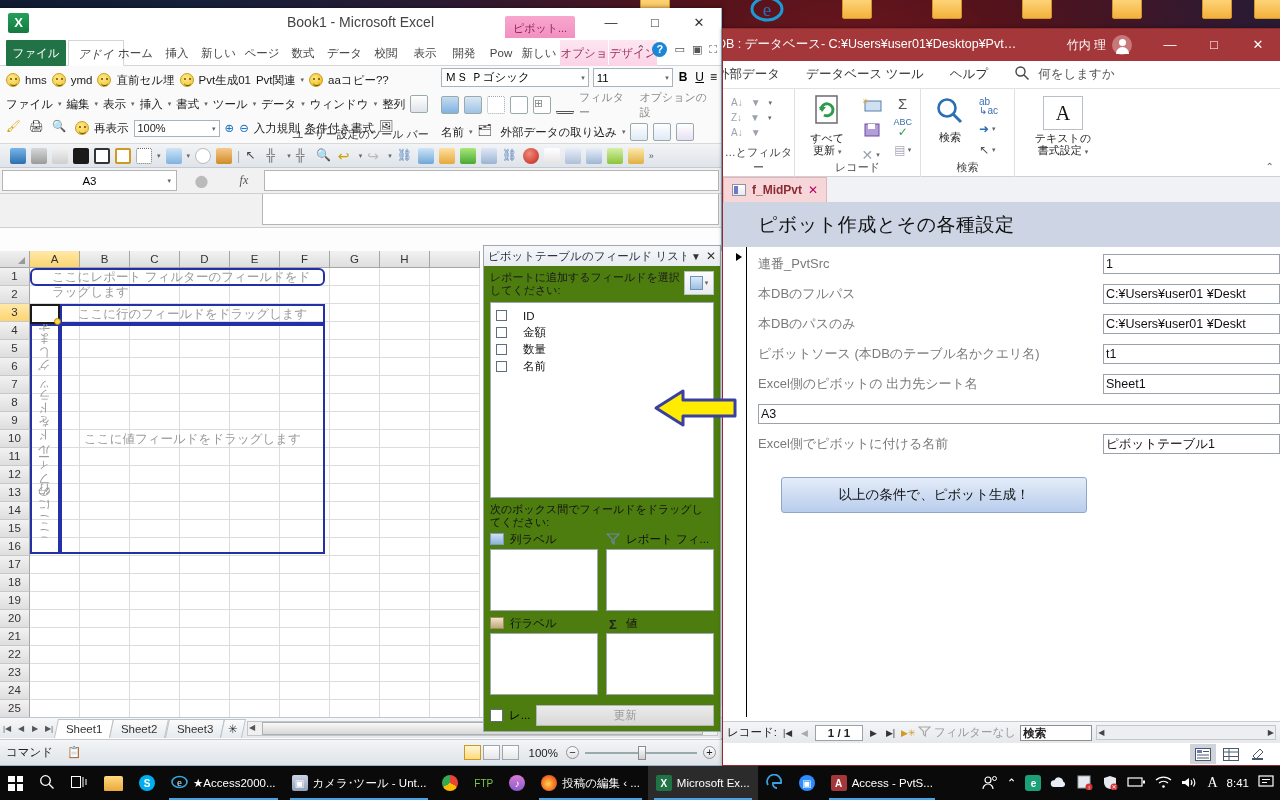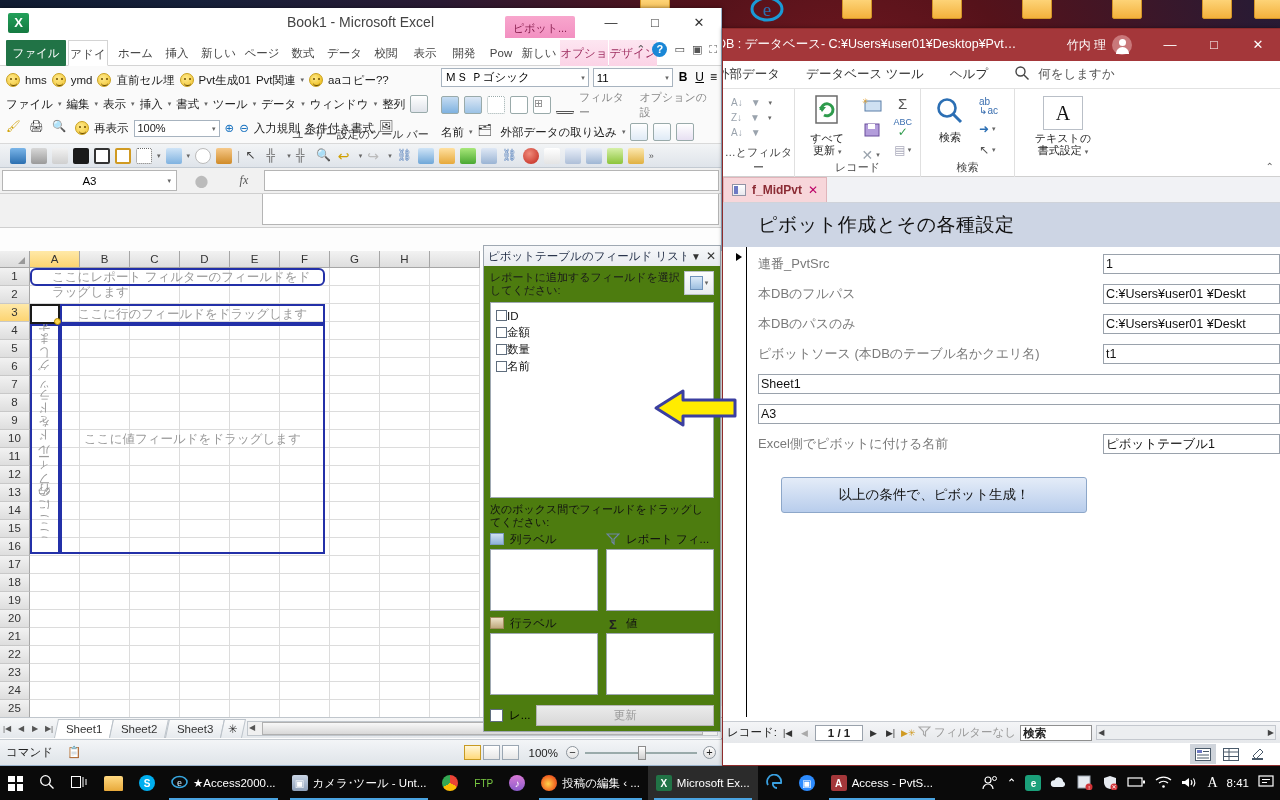--- a/index.html
+++ b/index.html
@@ -153,21 +153,21 @@
     background:#4d7c0f; border:1px solid #9fa8b2;
   }
   #fl-head { height:20px; display:flex; align-items:center; padding:0 4px; font-size:11.5px; color:#1f2b44;
              background:linear-gradient(#f7f8fa,#e8ebef); }
   #fl-head .title{flex:1; overflow:hidden; white-space:nowrap;}
   #fl-sub { padding:5px 6px 2px; display:flex; align-items:flex-start; gap:4px;}
   #fl-sub p { flex:1; font-size:11px; line-height:13px; color:#1a1a1a;}
   #fl-listbtn { width:30px;height:24px;border:1px solid #b9c0c8;background:linear-gradient(#fdfdfd,#e8ecef);
                 display:flex;align-items:center;justify-content:center;gap:2px;}
   #fl-fields { margin:3px 6px; height:196px; background:#fff; border:1px solid #9fa8b2; padding:4px 5px; }
-  .fl-item { display:flex; align-items:center; gap:0; height:17px; font-size:11.5px; color:#111;}
+  .fl-item { display:flex; align-items:center; gap:16px; height:17px; font-size:11.5px; color:#111;}
   .cbox { width:11px;height:11px;border:1px solid #5f6d7d;background:#fff;flex:none;}
   #fl-drag-note { padding:2px 6px 0; font-size:11px; line-height:13px; color:#111;}
   #fl-zones { margin:0 6px; }
   .zone-pair { display:flex; gap:8px; margin-top:2px;}
   .zone { flex:1; }
   .zone-title { display:flex; align-items:center; gap:6px; font-size:11.5px; color:#111; height:16px;}
   .zone-box { height:62px; background:#fff; border:1px solid #9fa8b2; margin-top:2px;}
   .zicon{width:14px;height:12px;flex:none;}
   #fl-foot { position:absolute; left:6px; right:6px; bottom:5px; display:flex; align-items:center; gap:6px;}
   #fl-update { flex:1; height:21px; background:linear-gradient(#ebebeb,#d8d8d8); border:1px solid #b4b4b4;
@@ -278,21 +278,21 @@
     <div id="pivot-ctx-tab">ピボット...</div>
     <div class="win-btns">
       <div class="win-btn">—</div>
       <div class="win-btn">□</div>
       <div class="win-btn close">✕</div>
     </div>
   </div>
 
   <div id="excel-tabs">
     <div class="tab file" style="left:6px;width:60px;">ファイル</div>
-    <div class="tab active-plain" style="left:68px;width:40px;">アドイ</div>
+    <div class="tab active-plain" style="left:68px;width:56px;font-style:italic;">アドイ</div>
     <div class="tab" style="left:114px;width:43px;">ホーム</div>
     <div class="tab" style="left:158px;width:38px;">挿入</div>
     <div class="tab" style="left:197px;width:43px;">新しい</div>
     <div class="tab" style="left:241px;width:42px;">ページ</div>
     <div class="tab" style="left:284px;width:38px;">数式</div>
     <div class="tab" style="left:323px;width:43px;">データ</div>
     <div class="tab" style="left:367px;width:38px;">校閲</div>
     <div class="tab" style="left:406px;width:38px;">表示</div>
     <div class="tab" style="left:445px;width:38px;">開発</div>
     <div class="tab" style="left:484px;width:34px;">Pow</div>
@@ -1052,20 +1052,21 @@
     </div>
     <div class="frow" style="top:66px;">
       <span class="flabel">本DBのパスのみ</span>
       <span class="finput">C:¥Users¥user01 ¥Deskt</span>
     </div>
     <div class="frow" style="top:96px;">
       <span class="flabel">ピボットソース (本DBのテーブル名かクエリ名)</span>
       <span class="finput">t1</span>
     </div>
     <div class="frow" style="top:126px;">
+      <span class="flabel">Excel側のピボットの 出力先シート名</span>
       <span class="finput">Sheet1</span>
     </div>
     <div class="frow" style="top:156px;">
       <span class="finput">A3</span>
     </div>
     <div class="frow" style="top:186px;">
       <span class="flabel">Excel側でピボットに付ける名前</span>
       <span class="finput">ピボットテーブル1</span>
     </div>
 

